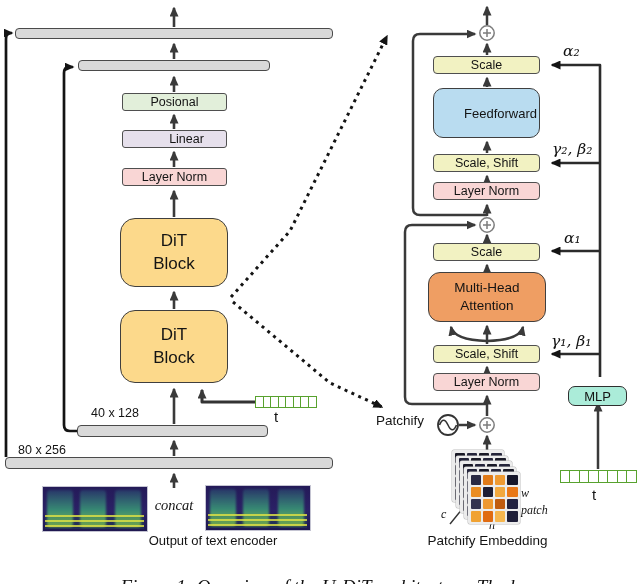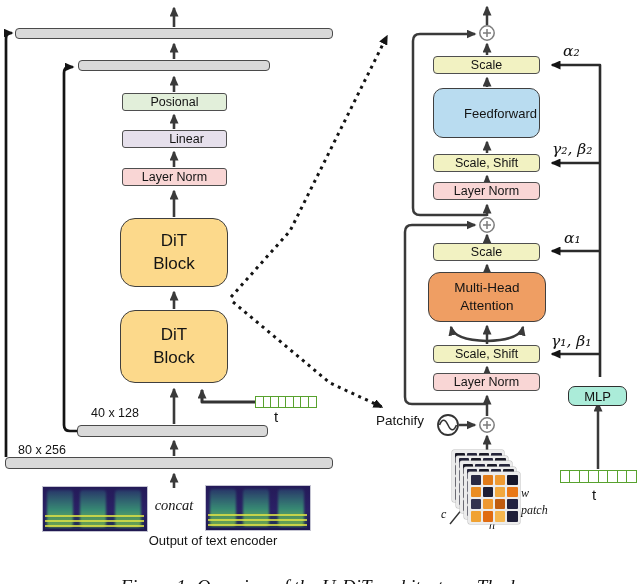--- a/index.html
+++ b/index.html
@@ -341,20 +341,21 @@
         <div class="patch-cell" style="background: rgb(224, 108, 18);"></div>
         <div class="patch-cell" style="background: rgb(246, 182, 78);"></div>
         <div class="patch-cell" style="background: rgb(30, 30, 56);"></div>
       </div>
     </div>
   <div class="dim-ital" style="left:521px;top:486px;">w</div>
   <div class="bracket" style="left:513px;top:500px;">]</div>
   <div class="dim-ital" style="left:521px;top:503px;">patch</div>
   <div class="dim-ital" style="left:489px;top:518px;">h</div>
   <div class="dim-ital" style="left:441px;top:507px;">c</div>
+  <div class="caption-sm" style="left:415px;top:533px;width:145px;font-size:13.5px;">Patchify Embedding</div>
 
   <div class="tstrip" style="left:560px;top:470px;width:77px;height:13px;">
       <div class="tok"></div>
       <div class="tok"></div>
       <div class="tok"></div>
       <div class="tok"></div>
       <div class="tok"></div>
       <div class="tok"></div>
       <div class="tok"></div>
       <div class="tok"></div>

